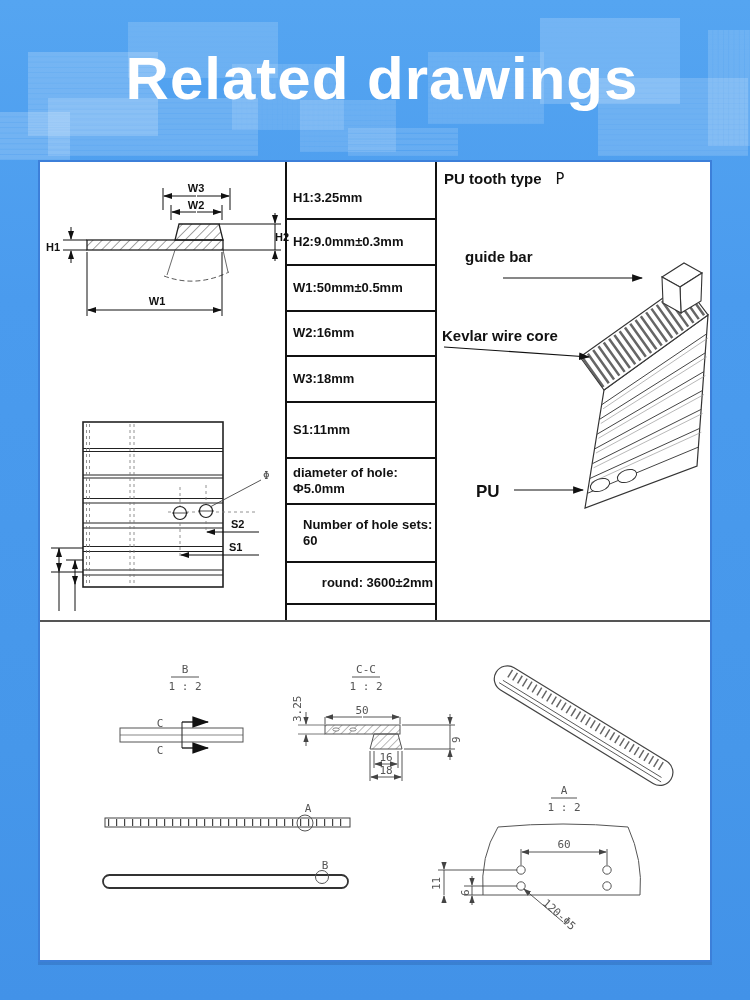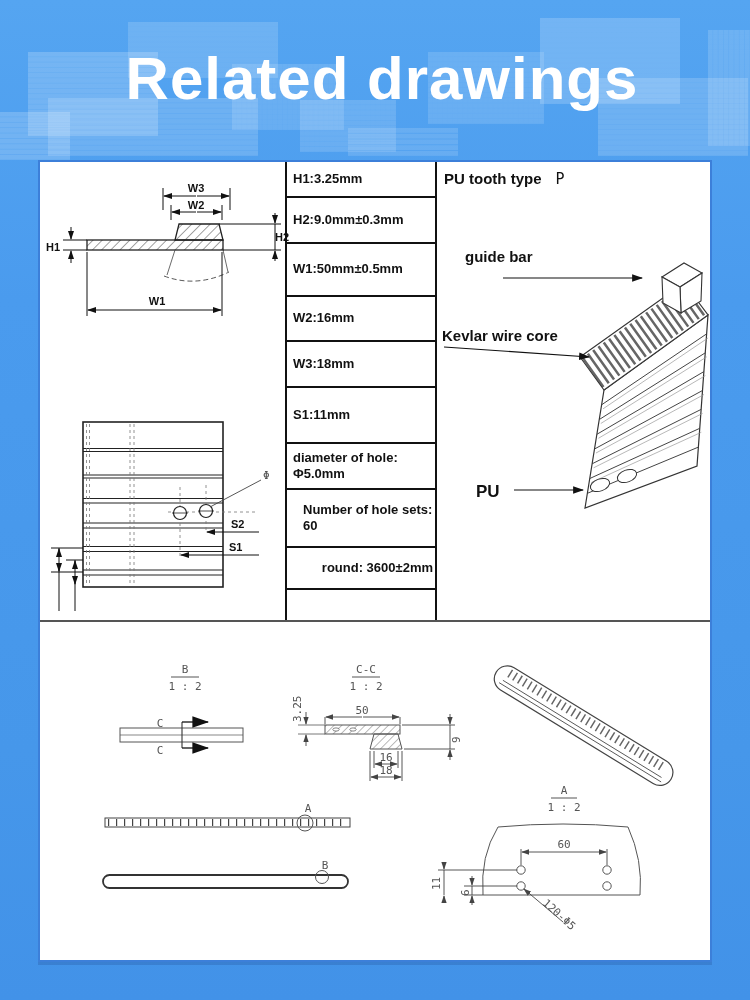--- a/index.html
+++ b/index.html
@@ -31,22 +31,22 @@
   .vline1 { left:245px; } .vline2 { left:395px; }
   .hdivider { position:absolute; left:0; top:458px; width:670px; height:2px; background:#555; }
   
   .spec-table { position:absolute; left:245px; top:0; width:152px; height:458px; border-left:2px solid #111; border-right:2px solid #111; }
   .spec-row {
     display:flex; flex-direction:column; justify-content:center;
     padding-left:6px; padding-right:2px;
     border-bottom:2px solid #111;
     font-size:13px; font-weight:bold; color:#111; line-height:1.25;
   }
-  .spec-row:nth-child(1){height:36px;} .spec-row:nth-child(2){height:46px;}
-  .spec-row:nth-child(3){height:53px;} .spec-row:nth-child(4){height:45px;}
+  .spec-row:nth-child(1){height:42px;margin-top:16px;} .spec-row:nth-child(2){height:46px;}
+  .spec-row:nth-child(3){height:46px;} .spec-row:nth-child(4){height:45px;}
   .spec-row:nth-child(5){height:46px;} .spec-row:nth-child(6){height:56px;}
   .spec-row:nth-child(7){height:46px;} .spec-row:nth-child(8){height:58px;padding-left:16px;}
   .spec-row:nth-child(9){height:42px;text-align:right;} .spec-row:nth-child(10){height:45px; border-bottom:8px solid #404040;justify-content:flex-end;}
   .iso-heading { position:absolute; left:404px; top:8px; font-size:15px; font-weight:bold; color:#111; }
   .iso-heading .code { font-family:"DejaVu Sans Mono", monospace; font-weight:normal; font-size:15px; margin-left:14px; }
   svg { position:absolute; overflow:visible; }
   svg text { font-family:"DejaVu Sans Mono", monospace; fill:#555; }
   .dim-label { font-family:"Liberation Sans", sans-serif; font-weight:bold; fill:#111; font-size:11px; }
   .cad { font-size:11px; }
   .iso-label { font-family:"Liberation Sans", sans-serif; font-weight:600; fill:#111; font-size:15px; }

